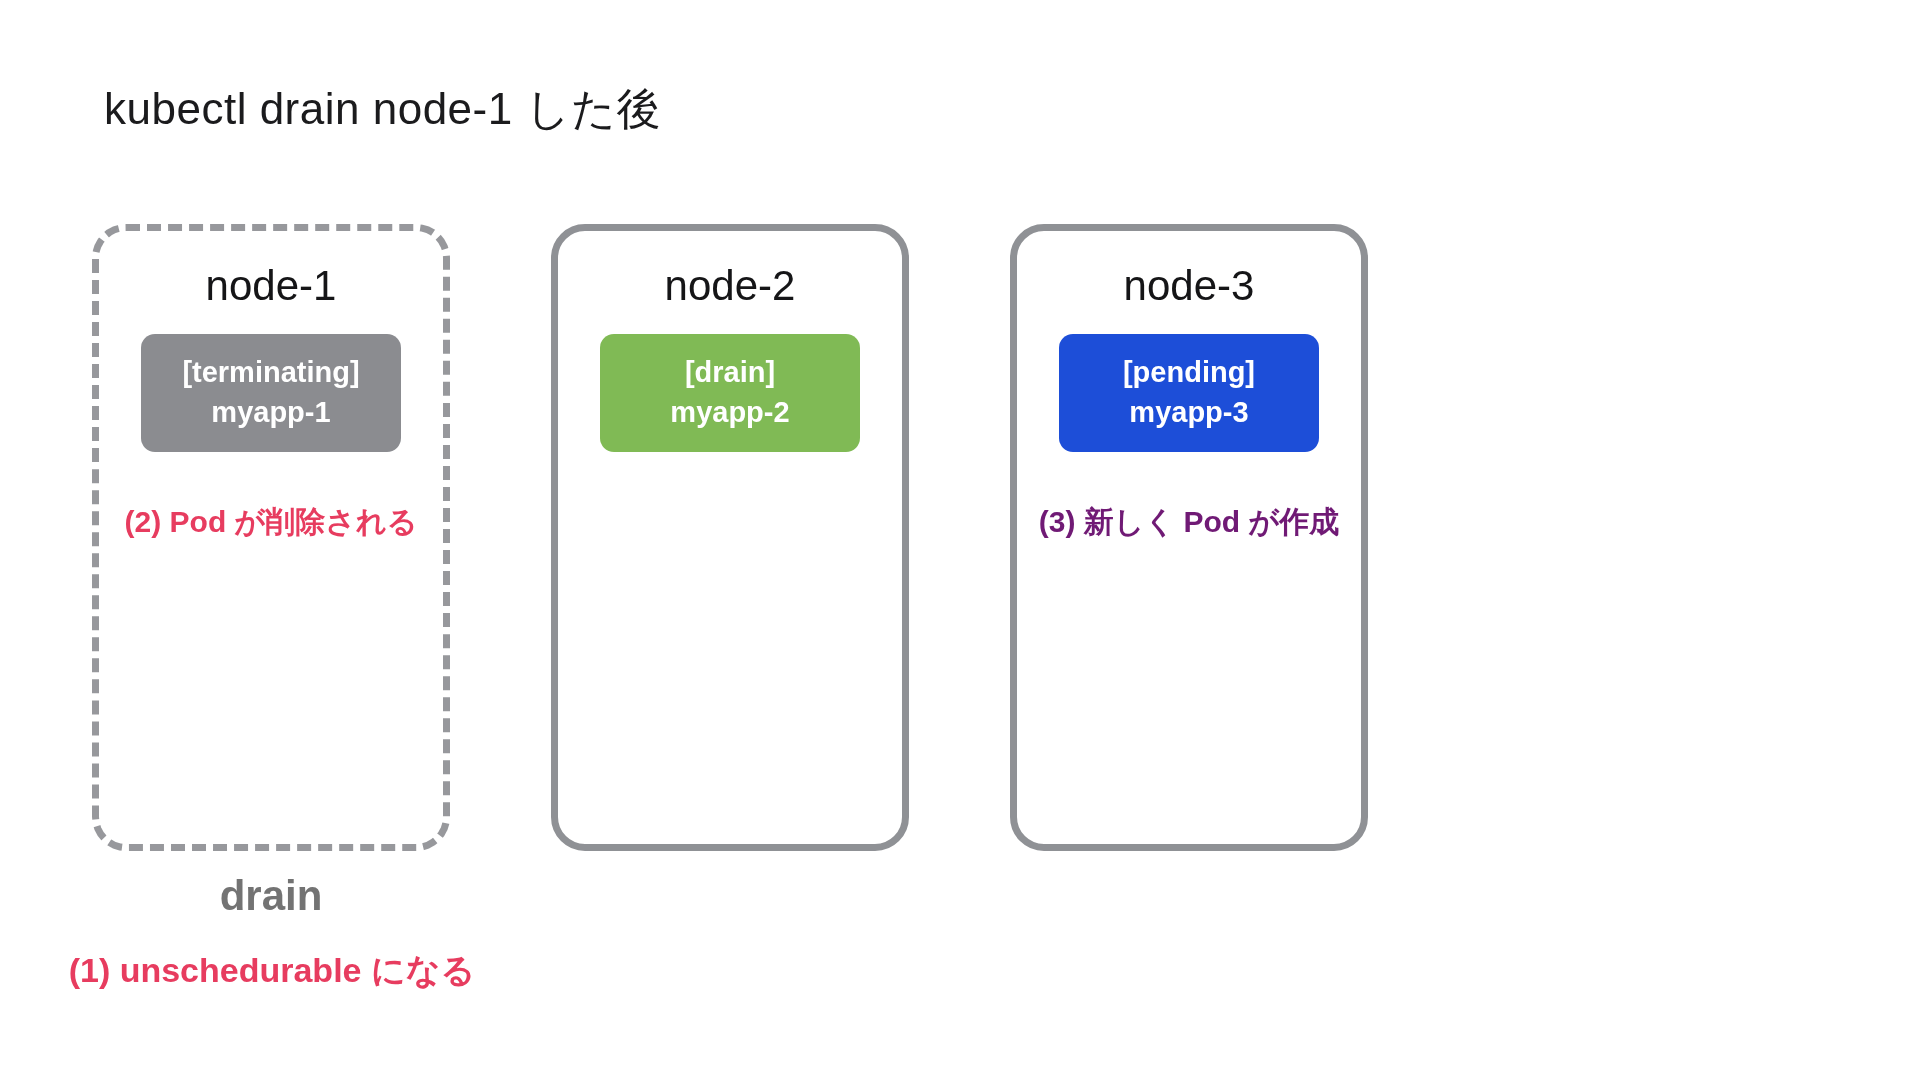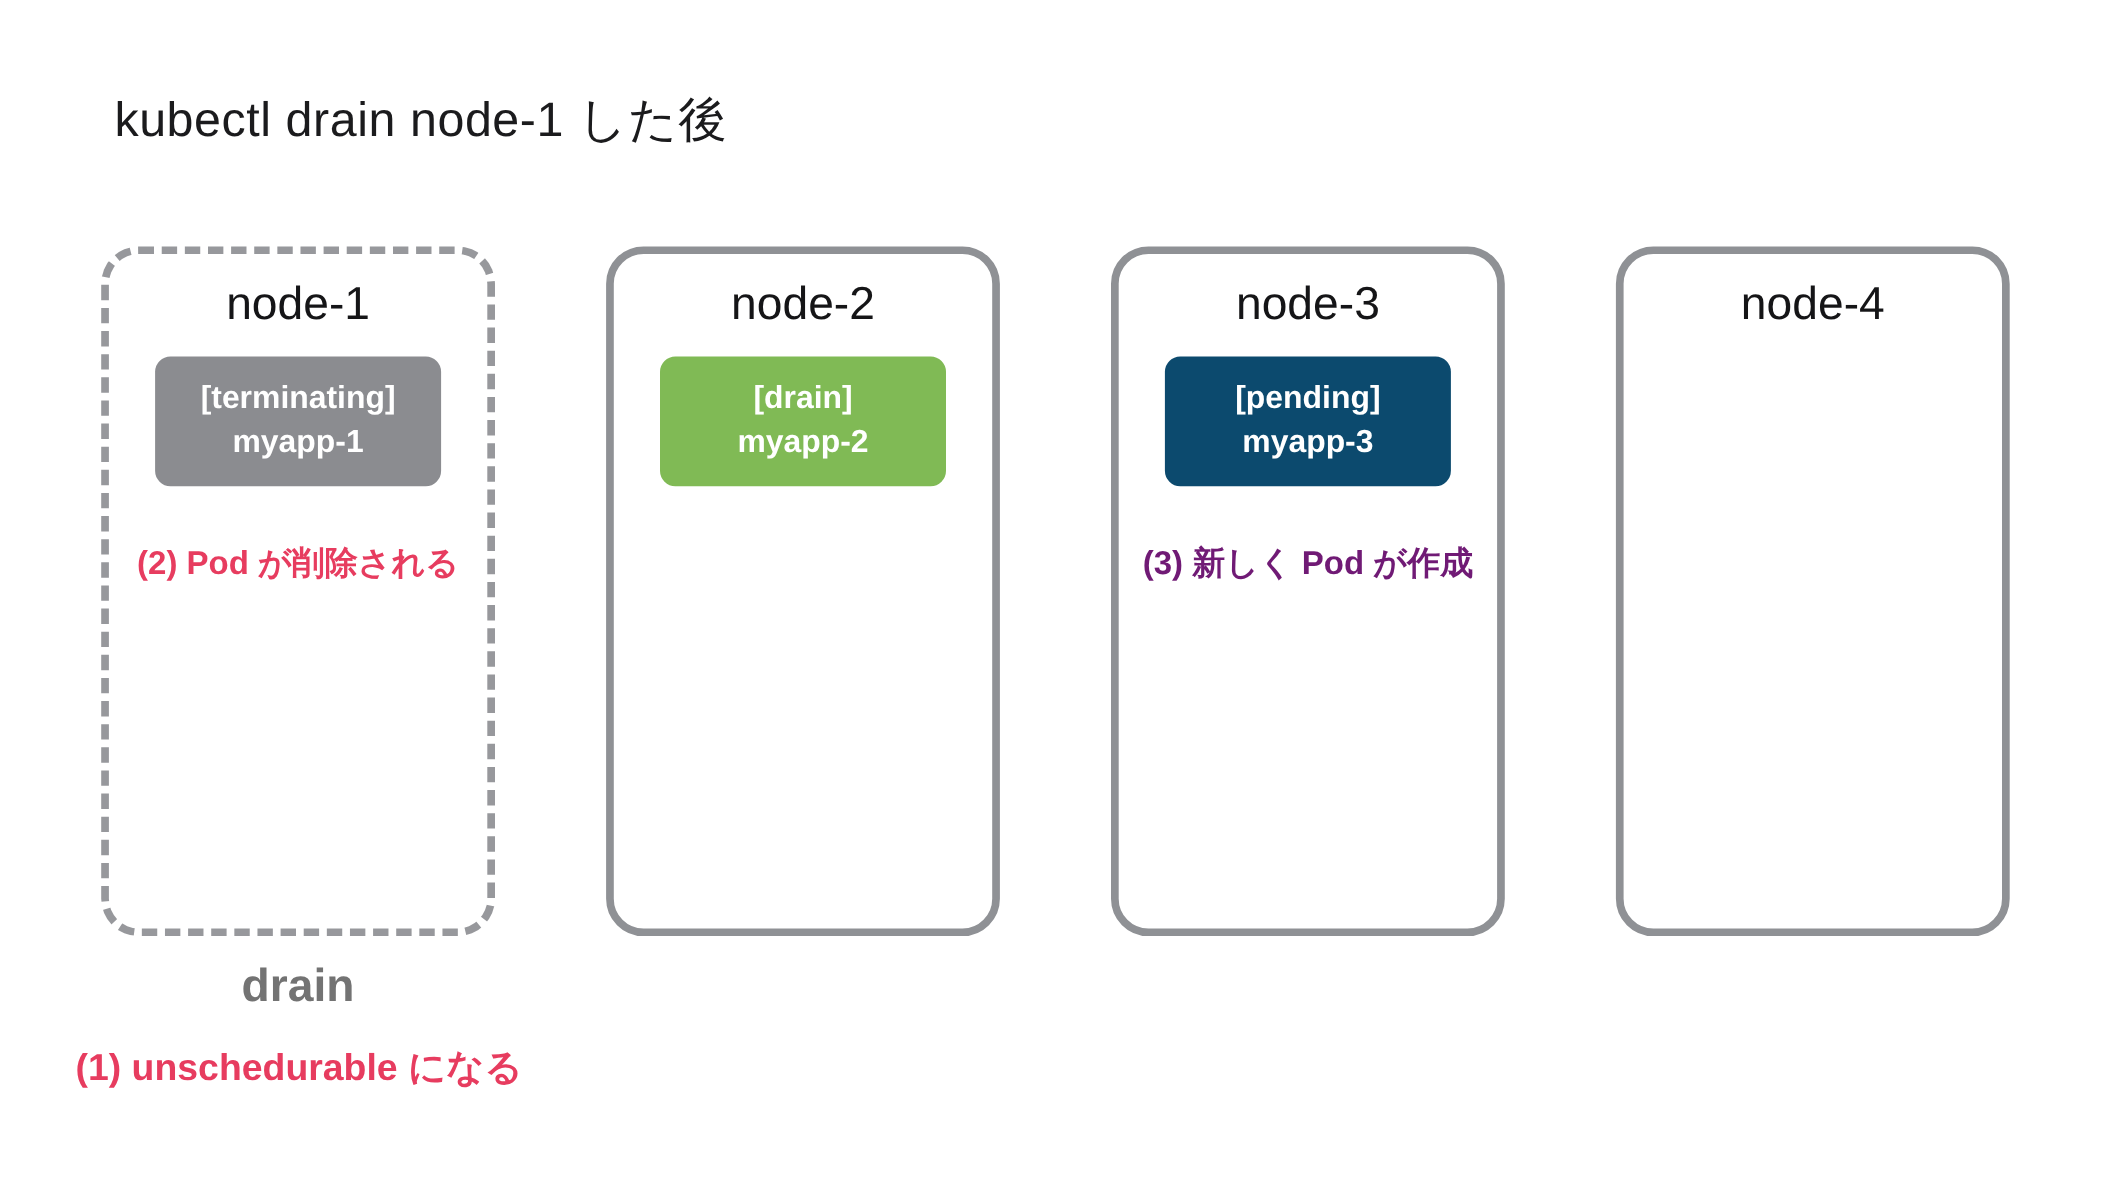--- a/index.html
+++ b/index.html
@@ -20,21 +20,21 @@
   }
   .node {
     box-sizing: border-box;
     width: 358px; height: 627px;
     border: 7px solid #8f9195;
     border-radius: 34px;
     background: #ffffff;
   }
   .node.dashed { border-style: dashed; }
   .node-title {
-    margin-top: 18px;
+    margin-top: 28px;
     text-align: center;
     font-size: 42px; line-height: 1.3;
     color: #151517;
   }
   .pod {
     width: 260px; height: 118px;
     margin: 20px auto 0;
     border-radius: 14px;
     display: flex; flex-direction: column;
     justify-content: center; align-items: center;
@@ -79,28 +79,25 @@
   <div class="node" style="border-color: rgb(143, 145, 149);">
     <div class="node-title">node-2</div>
     <div class="pod" style="background-color: rgb(128, 186, 85);">
       <div class="pod-line">[drain]</div>
       <div class="pod-line">myapp-2</div>
     </div>
   </div>
 
   <div class="node" style="border-color: rgb(143, 145, 149);">
     <div class="node-title">node-3</div>
-    <div class="pod" style="background-color: #0c4a6e;">
+    <div class="pod" style="background-color: #1d4ed8;">
       <div class="pod-line">[pending]</div>
       <div class="pod-line">myapp-3</div>
     </div>
     <div class="annotation" style="color: #701a75;">(3) 新しく Pod が作成</div>
   </div>
 
-  <div class="node" style="border-color: rgb(143, 145, 149);">
-    <div class="node-title">node-4</div>
-  </div>
 
 </div>
 
 <div class="drain-label" style="color: #737373;">drain</div>
 
 <div class="footer-annotation" style="color: rgb(231, 60, 95);">(1) unschedurable になる</div>
 
 </body></html>

